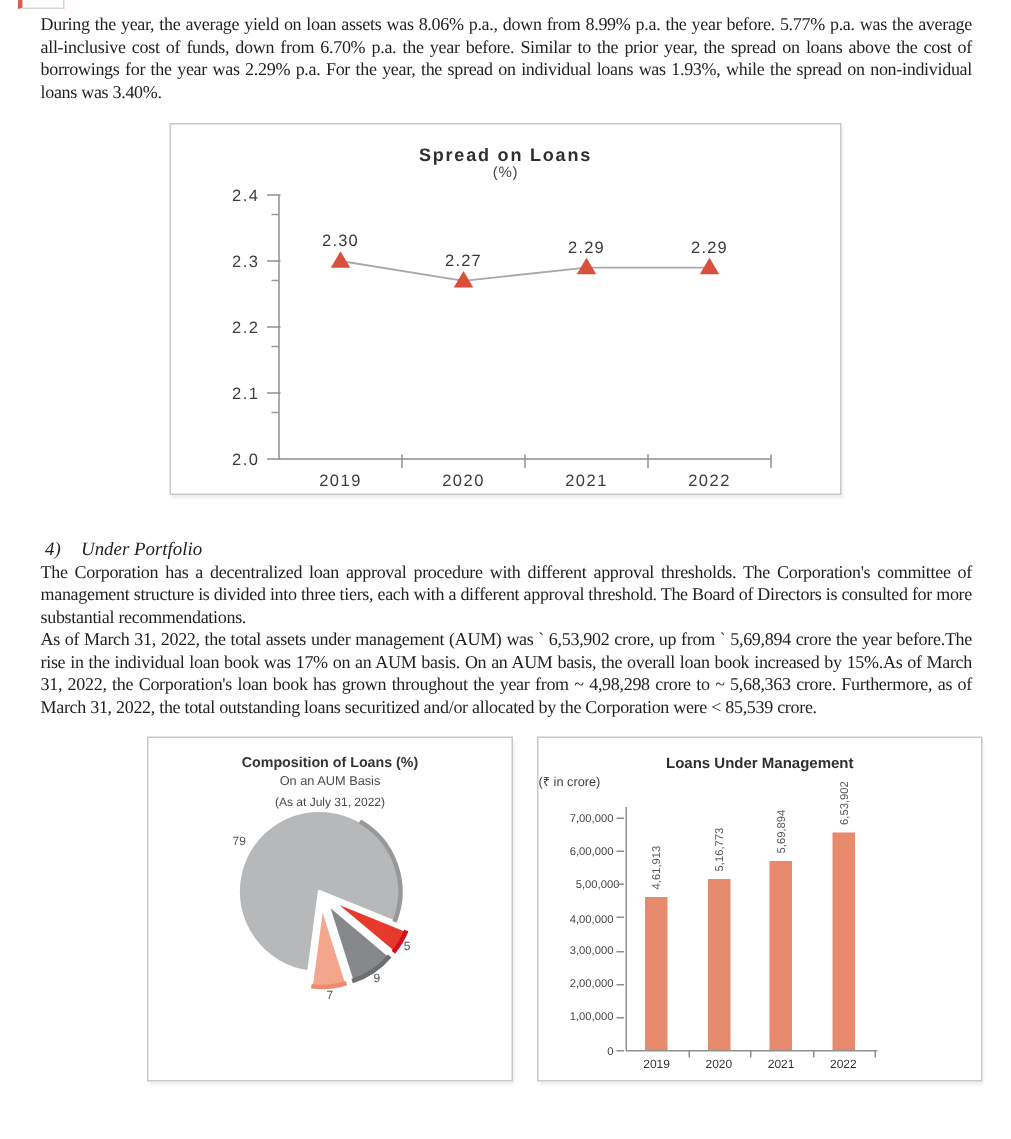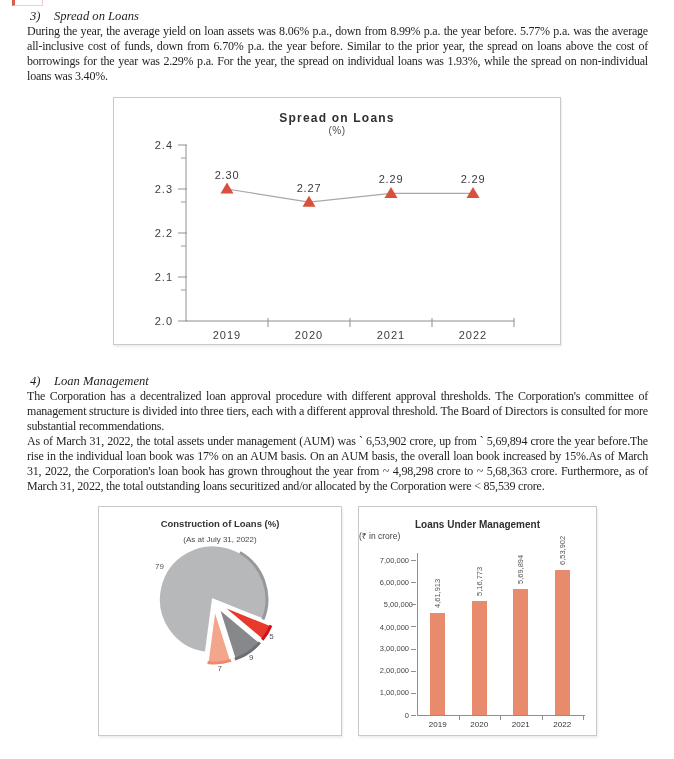--- a/index.html
+++ b/index.html
@@ -30,37 +30,34 @@
   .piebox{width:244px;height:230px;}
   .piebox .pt1{font-family:"Liberation Sans", sans-serif;font-weight:bold;font-size:9.5px;color:#333;text-align:center;padding-top:11px;line-height:12px;}
   .piebox .pt2{font-family:"Liberation Sans", sans-serif;font-size:8.5px;color:#4a4a4a;text-align:center;line-height:10px;}
   .piebox .pt3{font-family:"Liberation Sans", sans-serif;font-size:8px;color:#4a4a4a;text-align:center;line-height:9px;margin-top:5px;}
   .legend{
     display:grid;grid-template-columns:104px auto;row-gap:8px;column-gap:6px;
     padding:2px 4px 0 28px;font-family:"Liberation Sans", sans-serif;font-size:8px;color:#4a4a4a;
   }
   .leg-item{display:flex;align-items:center;gap:7px;white-space:nowrap;}
   .swatch{width:10px;height:10px;display:inline-block;flex:0 0 auto;}
-  .barbox{width:239px;height:230px;position:relative;}
+  .barbox{width:297px;height:230px;position:relative;}
   .barbox .bt1{font-family:"Liberation Sans", sans-serif;font-weight:bold;font-size:10px;color:#2f2f2f;text-align:center;padding-top:12px;line-height:12px;}
   .barbox .bt2{font-family:"Liberation Sans", sans-serif;font-size:8.5px;color:#3c3c3c;text-align:left;line-height:10px;}
   #bar-plot{position:relative;width:245px;height:192px;font-family:"Liberation Sans", sans-serif;}
   #bar-plot div{position:absolute;}
 </style>
 </head>
 <body>
 
 <div class="top-frag"></div>
 
 <div class="doc">
 
   <div class="textblock">
-    <div class="sec-heading">
-      <span class="hnum">3)</span><span>Spread on Loans</span>
-    </div>
     <p>During the year, the average yield on loan assets was 8.06% p.a., down from 8.99% p.a. the year before. 5.77% p.a. was the average all-inclusive cost of funds, down from 6.70% p.a. the year before. Similar to the prior year, the spread on loans above the cost of borrowings for the year was 2.29% p.a. For the year, the spread on individual loans was 1.93%, while the spread on non-individual loans was 3.40%.</p>
   </div>
 
   <div class="chartbox linebox">
     <div class="ct1">Spread on Loans</div>
     <div class="ct2">(%)</div>
     <svg id="line-svg" width="446" height="204">
         <line x1="72" y1="8" x2="72" y2="184" stroke="#8f8f8f" stroke-width="1"></line>
         <line x1="72" y1="184" x2="400" y2="184" stroke="#8f8f8f" stroke-width="1"></line>
         <line x1="64" y1="8" x2="73" y2="8" stroke="#8f8f8f"></line>
@@ -92,29 +89,30 @@
         <text x="195" y="55.199999999999974" font-size="11" fill="#3a3a3a" text-anchor="middle" font-family="&quot;Liberation Sans&quot;, sans-serif" letter-spacing=".8px">2.27</text>
         <path d="M 270.5 60.89999999999996 L 283.5 60.89999999999996 L 277 49.89999999999996 Z" fill="#d9503c"></path>
         <text x="277" y="46.39999999999996" font-size="11" fill="#3a3a3a" text-anchor="middle" font-family="&quot;Liberation Sans&quot;, sans-serif" letter-spacing=".8px">2.29</text>
         <path d="M 352.5 60.89999999999996 L 365.5 60.89999999999996 L 359 49.89999999999996 Z" fill="#d9503c"></path>
         <text x="359" y="46.39999999999996" font-size="11" fill="#3a3a3a" text-anchor="middle" font-family="&quot;Liberation Sans&quot;, sans-serif" letter-spacing=".8px">2.29</text>
       </svg>
   </div>
 
   <div class="textblock sec4">
     <div class="sec-heading">
-      <span class="hnum">4)</span><span>Loan Management</span>
+      <span class="hnum">4)</span><span>Under Portfolio</span>
     </div>
     <p>The Corporation has a decentralized loan approval procedure with different approval thresholds. The Corporation's committee of management structure is divided into three tiers, each with a different approval threshold. The Board of Directors is consulted for more substantial recommendations.</p>
     <p>As of March 31, 2022, the total assets under management (AUM) was ` 6,53,902 crore, up from ` 5,69,894 crore the year before.The rise in the individual loan book was 17% on an AUM basis. On an AUM basis, the overall loan book increased by 15%.As of March 31, 2022, the Corporation's loan book has grown throughout the year from ~ 4,98,298 crore to ~ 5,68,363 crore. Furthermore, as of March 31, 2022, the total outstanding loans securitized and/or allocated by the Corporation were &lt; 85,539 crore.</p>
   </div>
 
   <div class="row">
     <div class="chartbox piebox">
-      <div class="pt1">Construction of Loans  (%)</div>
+      <div class="pt1">Composition of Loans  (%)</div>
+      <div class="pt2">On an AUM Basis</div>
       <div class="pt3">(As at July 31, 2022)</div>
       <svg id="pie-svg" width="242" height="148">
           <g transform="translate(-1.089278070030054,-1.677341135890848)">
             <path d="M 115 57 L 107.85815492611538 110.52563917358324 A 54 54 0 1 1 165.0679281466065 77.22875604445929 Z" fill="#b7b8ba" stroke="#ffffff" stroke-width="2" stroke-linejoin="round"></path>
             <path d="M 142 10.234628195640319 A 54 54 0 0 1 165.0679281466065 77.22875604445929" fill="none" stroke="#97989a" stroke-width="3"></path>
           </g>
           <text x="60.48641308354744" y="24.598462724023243" font-size="8" fill="#515254" text-anchor="middle" font-family="&quot;Liberation Sans&quot;, sans-serif" letter-spacing="0">79</text>
           <g transform="translate(6.857338405616899,4.120304599280433)">
             <path d="M 115 57 L 165.0679281466065 77.22875604445925 A 54 54 0 0 1 156.3663999284248 91.71053092307312 Z" fill="#e73a2c" stroke="#ffffff" stroke-width="2" stroke-linejoin="round"></path>
             <path d="M 165.0679281466065 77.22875604445925 A 54 54 0 0 1 156.3663999284248 91.71053092307312" fill="none" stroke="#d0101b" stroke-width="3"></path>

